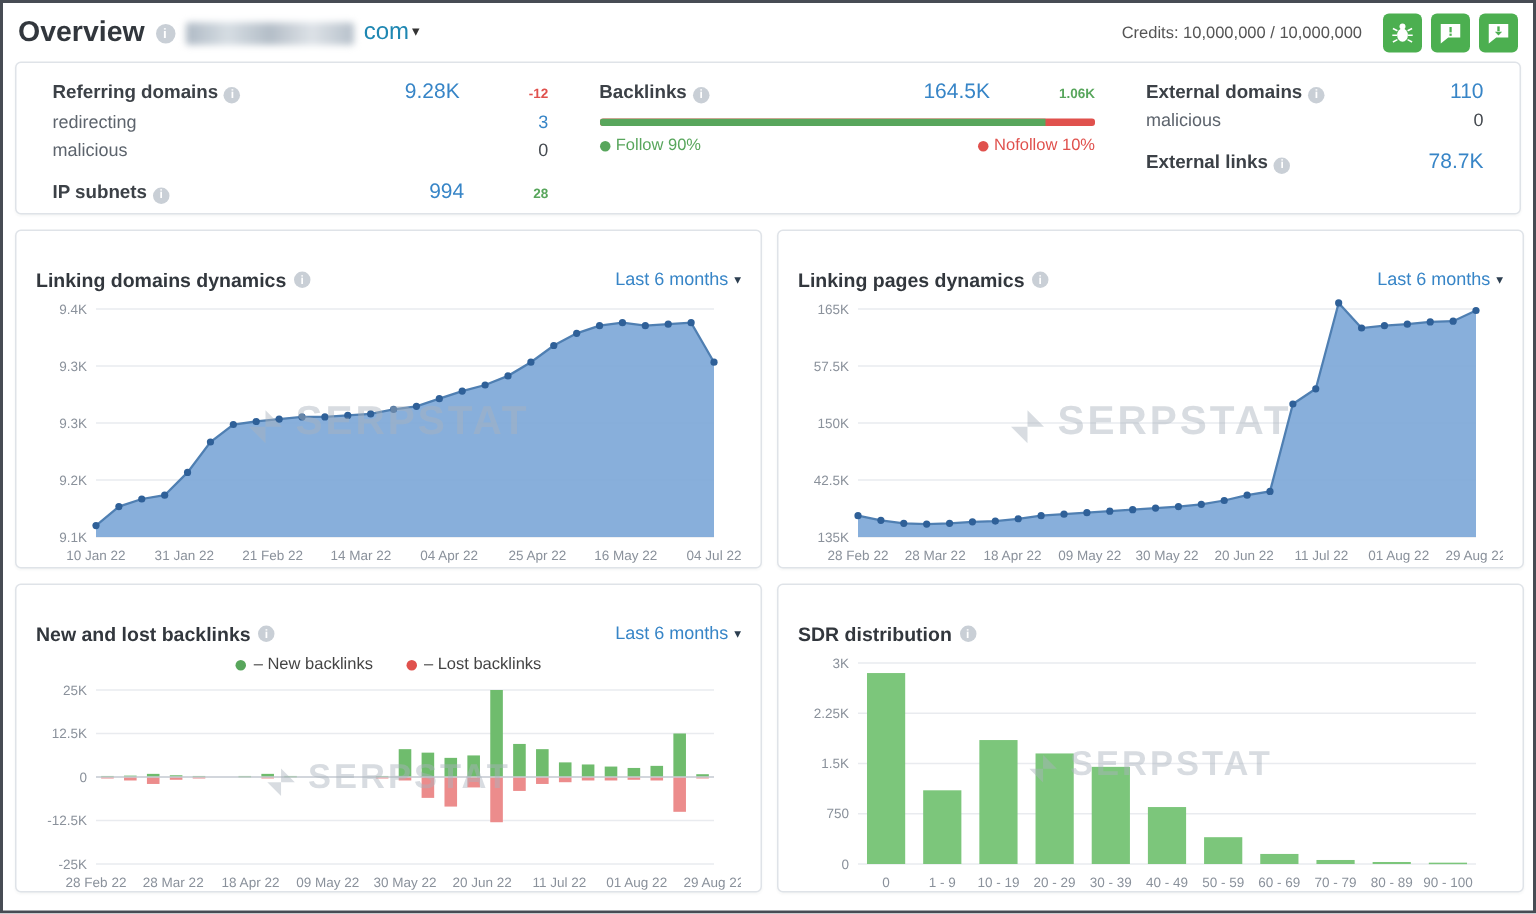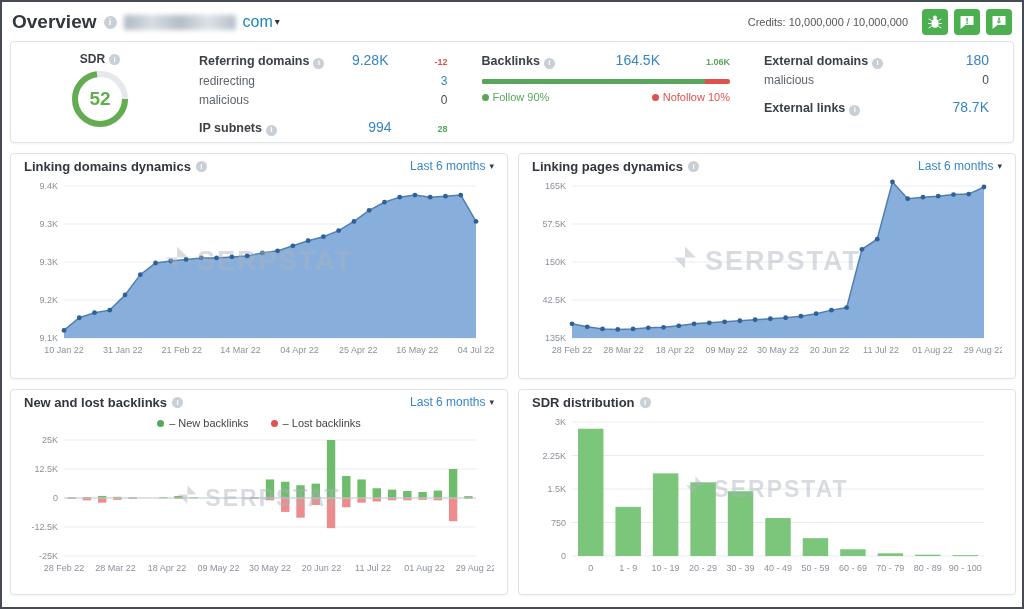--- a/index.html
+++ b/index.html
@@ -47,35 +47,35 @@
   .fbar { height:5px; background:#e0514d; border-radius:2px; overflow:hidden; margin:6px 0 4px; }
   .fbar-fill { height:100%; background:#58a65c; }
   .fleg { display:flex; justify-content:space-between; font-size:11px; }
   .fl { display:flex; align-items:center; gap:4px; }
   .g-text { color:#58a65c; } .r-text { color:#e0514d; }
   .dot { width:7px; height:7px; border-radius:50%; display:inline-block; }
   .dot.g { background:#58a65c; } .dot.r { background:#e0514d; }
 
   
   .grid-row { display:flex; gap:10px; margin-bottom:10px; }
-  .chart-card { flex:1; padding:2px 13px; position:relative; }
+  .chart-card { flex:1; padding:22px 13px; position:relative; }
   .row2 .chart-card { height:226px; }
   .row3 { margin-bottom:0; }
   .row3 .chart-card { height:206px; }
   .ct-row { display:flex; align-items:center; height:20px; margin-bottom:2px; }
   .ct { font-size:13px; font-weight:bold; color:#32373d; display:flex; align-items:center; gap:5px; }
   .period { margin-left:auto; display:flex; align-items:center; gap:4px; font-size:12px; color:#3785c7; cursor:pointer;justify-content:flex-end; }
   .period .caret { color:#2c3e50; font-size:9px; }
 
   .legend { display:flex; justify-content:center; gap:22px; font-size:11px; color:#444; height:18px; align-items:center; }
   .leg { display:flex; align-items:center; gap:5px; }
 
   .chart-wrap { position:relative; }
   .chart-wrap svg { display:block; }
-  .wm { position:absolute; top:46%; left:50%; transform:translate(-50%,-50%); display:flex; align-items:flex-start; gap:8px;
+  .wm { position:absolute; top:46%; left:50%; transform:translate(-50%,-50%); display:flex; align-items:flex-end; gap:8px;
     color:#aab3bd; opacity:.45; font-weight:bold; font-size:27px; letter-spacing:2px; pointer-events:none; z-index:3; }
   svg text { font-family:"Liberation Sans",sans-serif; }
 </style>
 </head>
 <body>
 
 <div class="page">
 
   <header class="topbar">
     <div class="h-left">
@@ -115,33 +115,20 @@
           <path d="M1.5 2h13v9h-8l-5 4z" fill="#fff"></path>
           <rect x="7.2" y="3.6" width="1.6" height="3.2" fill="#4caf50"></rect>
           <path d="M8 9.6 5.6 7.2h4.8z" fill="#4caf50"></path>
         </svg>
       </button>
     </div>
   </header>
 
   <section class="card summary">
 
-    <div class="sdr-col">
-      <div class="sdr-lblrow">
-        <span>SDR</span>
-        <span class="info-icon sm"></span>
-      </div>
-      <div class="gauge">
-        <svg width="60" height="60" viewBox="0 0 60 60">
-          <circle cx="30" cy="30" r="25" fill="none" stroke="#e5e8ec" stroke-width="6"></circle>
-          <circle cx="30" cy="30" r="25" fill="none" stroke="#63ac50" stroke-width="6" pathLength="100" stroke-dasharray="73 27"></circle>
-        </svg>
-        <span class="gauge-val">52</span>
-      </div>
-    </div>
 
     <div class="stats">
       <div class="srow">
         <span class="slbl-b">Referring domains</span>
         <span class="info-icon sm"></span>
         <span class="sp"></span>
         <span class="sval">9.28K</span>
         <sup class="delta neg">-12</sup>
       </div>
       <div class="srow">
@@ -184,21 +171,21 @@
           <span>Nofollow 10%</span>
         </span>
       </div>
     </div>
 
     <div class="stats" style="max-width:225px">
       <div class="srow">
         <span class="slbl-b">External domains</span>
         <span class="info-icon sm"></span>
         <span class="sp"></span>
-        <span class="sval">180</span>
+        <span class="sval">110</span>
       </div>
       <div class="srow">
         <span>malicious</span>
         <span class="sp"></span>
         <span class="sval dark" style="font-size:12px">0</span>
       </div>
       <div class="srow gap-top">
         <span class="slbl-b">External links</span>
         <span class="info-icon sm"></span>
         <span class="sp"></span>

